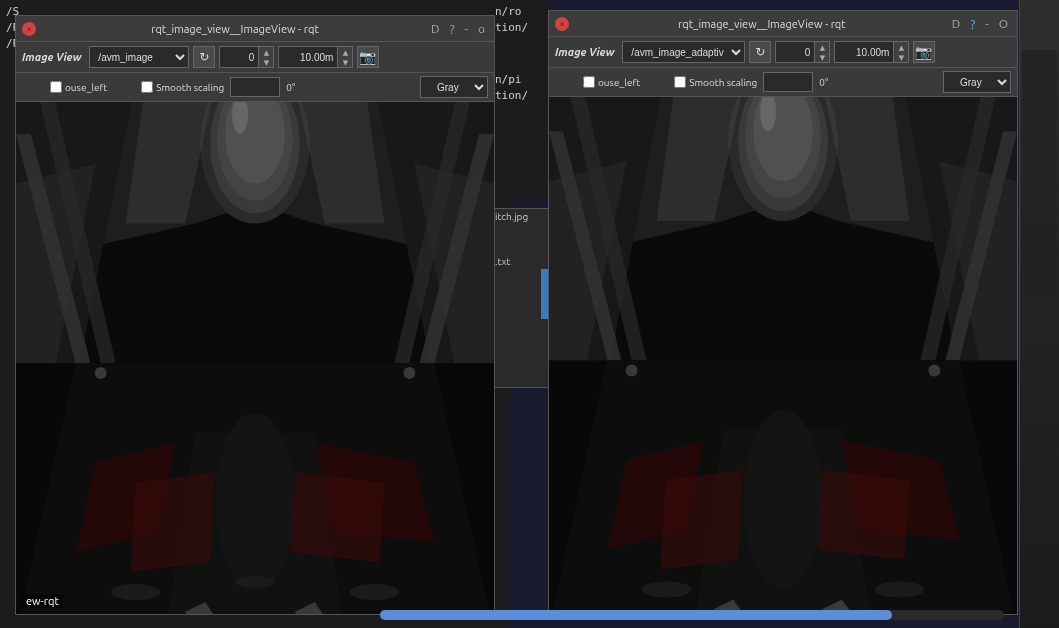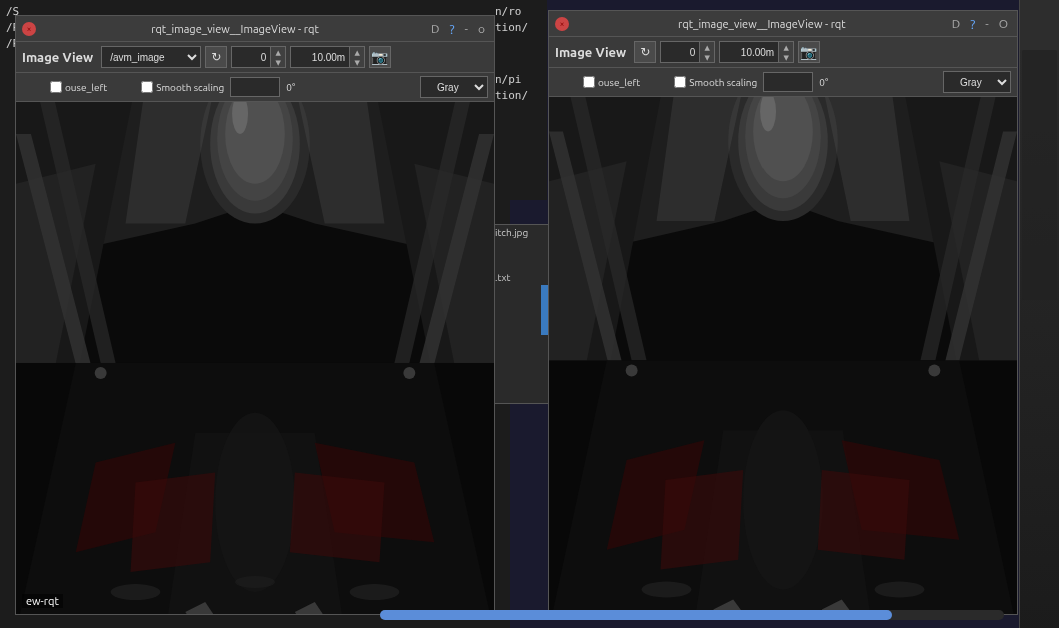--- a/index.html
+++ b/index.html
@@ -46,21 +46,21 @@
       width: 40px;
       height: 628px;
       background: #2d2d2d;
       z-index: 1;
       border-left: 1px solid #444;
     }
 
     
     .left-file-panel {
       position: absolute;
-      top: 224px;
+      top: 208px;
       left: 490px;
       width: 60px;
       height: 180px;
       background: #2a2a2a;
       border: 1px solid #555;
       z-index: 5;
       font-size: 10px;
       color: #ccc;
     }
 
@@ -143,23 +143,24 @@
       background: #3a3a3a;
       padding: 4px 6px;
       display: flex;
       align-items: center;
       gap: 4px;
       border-bottom: 1px solid #555;
     }
 
     .toolbar-label {
       color: #ddd;
-      font-size: 13px;
+      font-size: 11px;
       font-weight: bold;
       margin-right: 4px;
+      font-style: italic;
     }
 
     .toolbar-row2 {
       background: #3a3a3a;
       padding: 3px 6px;
       display: flex;
       align-items: center;
       gap: 6px;
       border-bottom: 1px solid #555;
     }
@@ -458,20 +459,23 @@
       <span class="titlebar-btn" style="color:#6af;font-size:13px;">?</span>
       <span class="titlebar-btn">-</span>
       <span class="titlebar-btn">O</span>
     </div>
   </div>
 
   <div class="window-content">
 
     <div class="window-toolbar">
       <span class="toolbar-label">Image View</span>
+      <select class="topic-dropdown" style="min-width:120px;">
+        <option>/avm_image_adaptiv</option>
+      </select>
       <div class="icon-btn">↻</div>
 
       <div class="spin-wrapper">
         <input type="text" class="spin-input" value="0" style="width: 40px;">
         <div class="spin-arrows">
           <div class="spin-up">▲</div>
           <div class="spin-down">▼</div>
         </div>
       </div>
 

